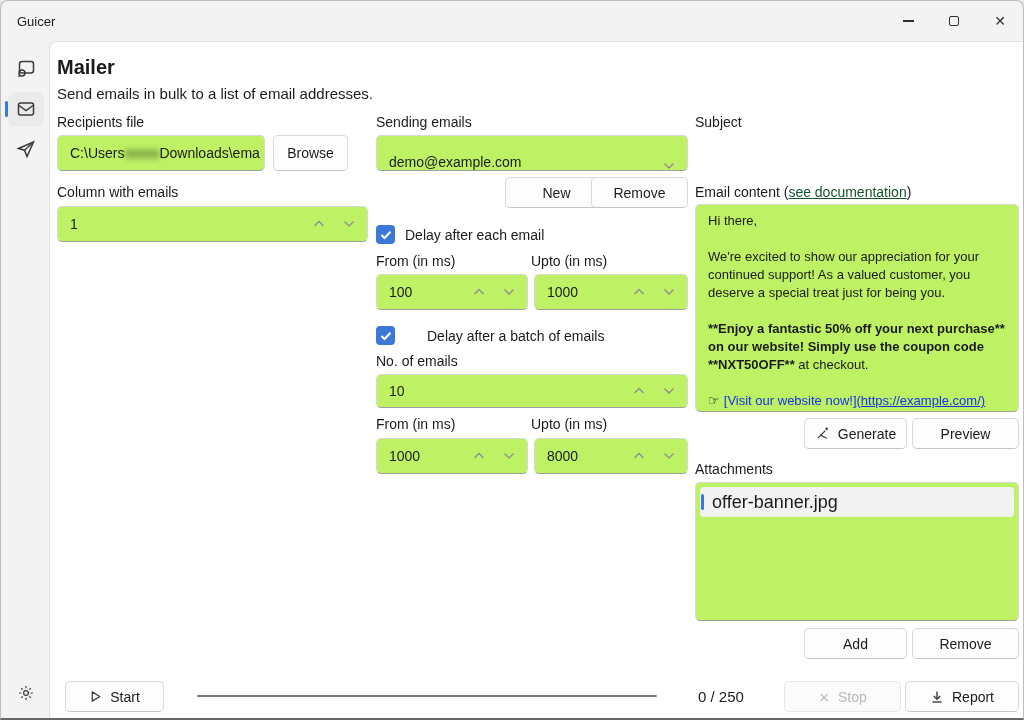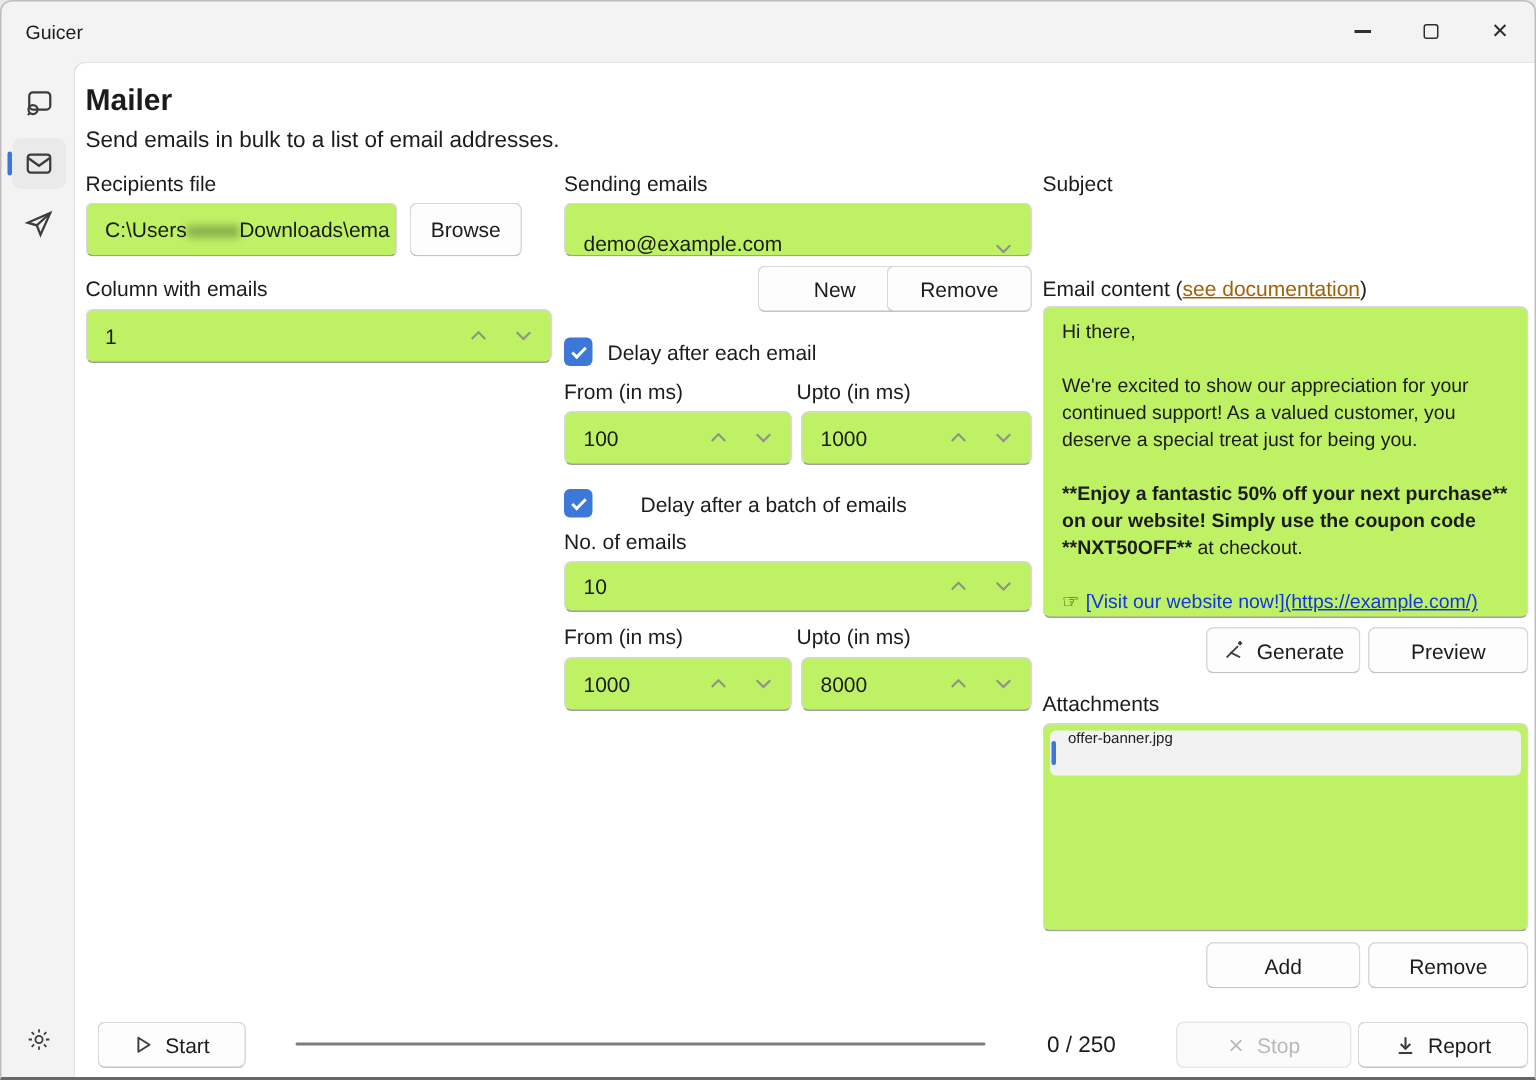--- a/index.html
+++ b/index.html
@@ -73,21 +73,21 @@
   .content-box { padding:7px 12px; font-size:13px; line-height:18px; overflow:hidden; }
   .content-box .para { margin-bottom:18px; }
   .content-box .para:last-child { margin-bottom:0; white-space:nowrap; }
   .content-box .b { font-weight:700; }
   .content-box .lnk { cursor:pointer; }
   .content-box .u { text-decoration:underline; }
   .content-box .hand { font-family:"DejaVu Sans", sans-serif; color:#222; }
 
   .listbox { padding:4px; }
   .list-item { position:relative; height:30px; background:#f2f2f2; border-radius:4px;
-               display:flex; align-items:flex-start; padding-left:12px; font-size:10px; }
+               display:flex; align-items:center; padding-left:12px; font-size:18px; }
   .sel-bar { position:absolute; left:1px; top:7px; width:3px; height:16px; border-radius:2px; }
 
   .progress-track { height:2px; background:#7c7c7c; border-radius:1px; }
   .progress-count { font-size:15px; }
 </style>
 </head>
 <body>
 
 <div class="window">
 
@@ -175,21 +175,21 @@
       <svg class="chev-svg" width="12" height="8" viewBox="0 0 12 8">
           <path d="M1.5 6 L6 1.5 L10.5 6"></path>
         </svg>
       <svg class="chev-svg" width="12" height="8" viewBox="0 0 12 8">
           <path d="M1.5 1.5 L6 6 L10.5 1.5"></path>
         </svg>
     </span>
   </div>
 
   <div class="abs field-label" style="left:694px; top:183px;">
-    <span>Email content (</span><span class="link" id="doc-link" style="color: #a16207; margin-top: 35px;">see documentation</span><span>)</span>
+    <span>Email content (</span><span class="link" id="doc-link" style="color: #14532d; margin-top: 35px;">see documentation</span><span>)</span>
   </div>
 
   <div class="abs content-box" style="left:694px; top:203px; width:324px; height:208px;">
       <div class="para"><span>Hi there,</span></div>
       <div class="para"><span>We're excited to show our appreciation for your continued support! As a valued customer, you deserve a special treat just for being you.</span></div>
       <div class="para"><span class="b">**Enjoy a fantastic 50% off your next purchase** on our website! Simply use the coupon code **NXT50OFF**</span><span> at checkout.</span></div>
       <div class="para"><span class="hand">☞ </span><span class="lnk" style="color: rgb(20, 51, 232);">[Visit our website now!]</span><span class="u lnk" style="color: rgb(20, 51, 232);">(https://example.com/)</span></div>
     </div>
 
   <div class="abs checkbox-row" style="left:375px; top:224px;">

